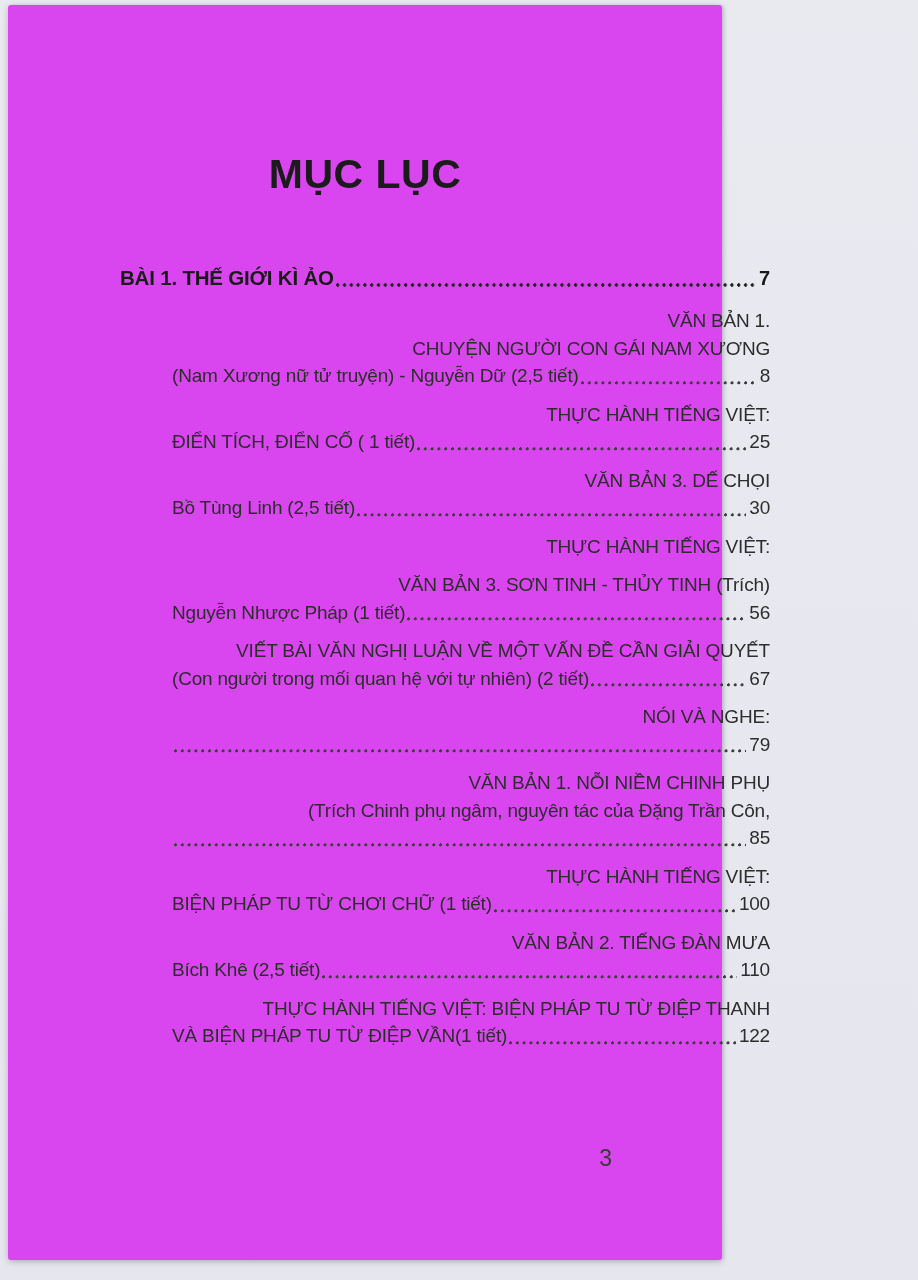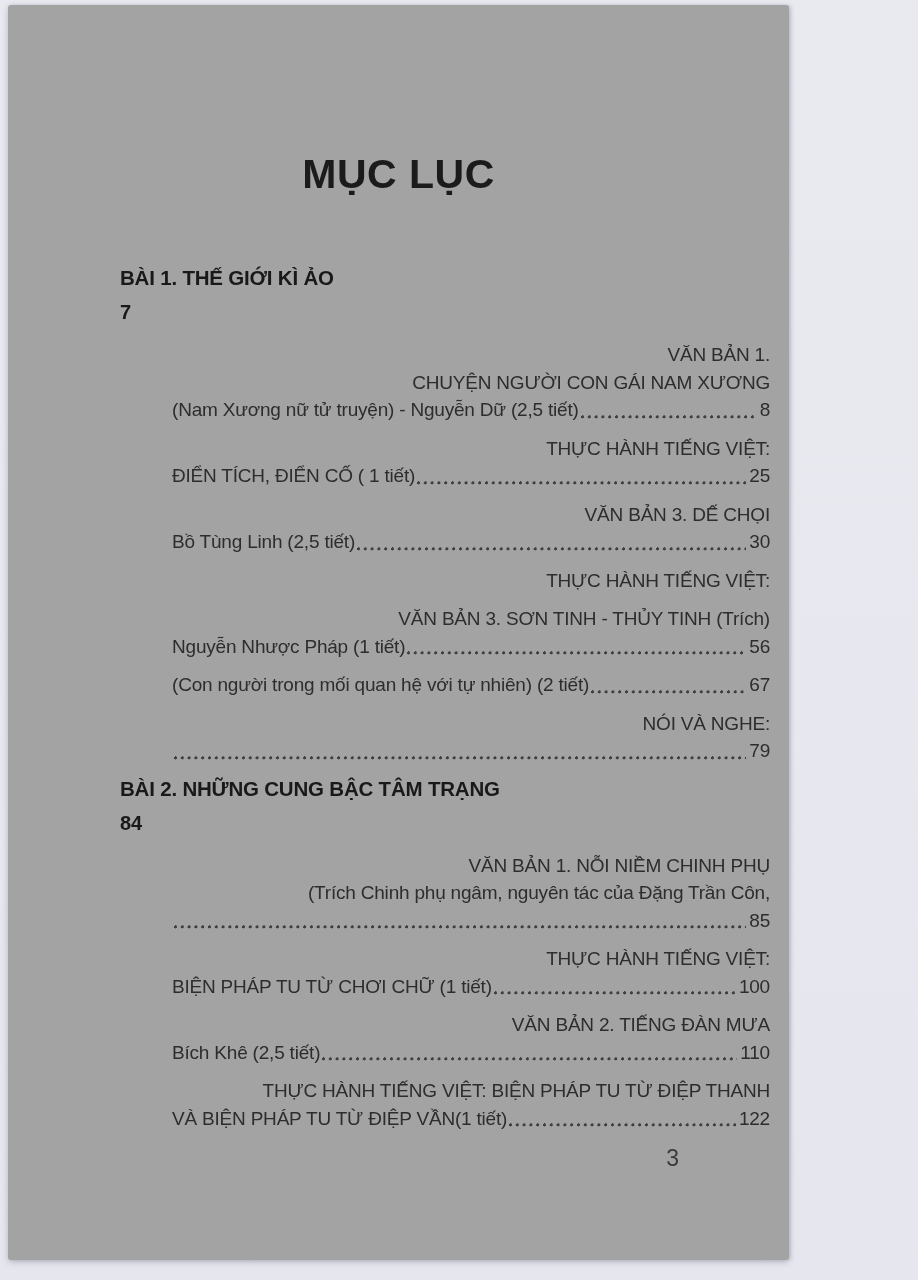--- a/index.html
+++ b/index.html
@@ -4,41 +4,40 @@
 <style>
   html, body { margin: 0; padding: 0; }
   body {
     width: 918px; height: 1280px;
     background: linear-gradient(180deg, #e9eaf0 0%, #e6e7ee 100%);
     position: relative; overflow: hidden;
     font-family: "Liberation Sans", sans-serif;
   }
   .page {
     position: absolute; left: 8px; top: 5px;
-    width: 781px; height: 1255px;
-    background: #a3a3a3;
+    width: 714px; height: 1255px;
+    background: #d946ef;
     border-radius: 3px;
     box-shadow: 0 2px 6px rgba(90,90,110,0.35), 2px 0 3px rgba(90,90,110,0.15);
   }
   .title {
     position: absolute; top: 146px; left: 0; width: 100%;
     text-align: center;
     font-size: 41px; font-weight: 700; color: #1b1b1b;
     letter-spacing: 0.5px;
   }
   .toc {
     position: absolute; left: 112px; top: 252px; width: 650px;
     color: #2d2d2d;
   }
   .chapter {
     display: flex; align-items: baseline;
     margin: 8px 0 16px 0;
     font-size: 20.5px; line-height: 26px; font-weight: 700; color: #191919;
     letter-spacing: -0.2px;
-    flex-direction: column;
   }
   .entries { padding-left: 52px; text-align: right; }
   .group { margin-bottom: 11px; }
   .line {
     font-size: 19px; line-height: 27.5px; color: #2d2d2d;
     letter-spacing: -0.2px;
     white-space: nowrap;
   }
   .leader { display: flex; align-items: baseline; }
   .leader .txt { white-space: nowrap; }
@@ -112,42 +111,38 @@
       <div class="group">
         <div class="line">VĂN BẢN 3. SƠN TINH - THỦY TINH (Trích)</div>
         <div class="line leader">
           <span class="txt">Nguyễn Nhược Pháp (1 tiết)</span>
           <span class="dots"></span>
           <span class="pg">56</span>
         </div>
       </div>
 
       <div class="group">
+        <div class="line">VIẾT BÀI VĂN NGHỊ LUẬN VỀ MỘT VẤN ĐỀ CẦN GIẢI QUYẾT</div>
         <div class="line leader">
           <span class="txt">(Con người trong mối quan hệ với tự nhiên) (2 tiết) </span>
           <span class="dots"></span>
           <span class="pg">67</span>
         </div>
       </div>
 
       <div class="group">
         <div class="line">NÓI VÀ NGHE:</div>
         <div class="line leader">
           <span class="dots"></span>
           <span class="pg">79</span>
         </div>
       </div>
 
     </div>
 
-    <div class="chapter">
-      <span class="txt">BÀI 2. NHỮNG CUNG BẬC TÂM TRẠNG</span>
-      <span class="dots"></span>
-      <span class="pg">84</span>
-    </div>
 
     <div class="entries">
 
       <div class="group">
         <div class="line">VĂN BẢN 1. NỖI NIỀM CHINH PHỤ</div>
         <div class="line">(Trích Chinh phụ ngâm, nguyên tác của Đặng Trần Côn,</div>
         <div class="line leader">
           <span class="dots"></span>
           <span class="pg">85</span>
         </div>

